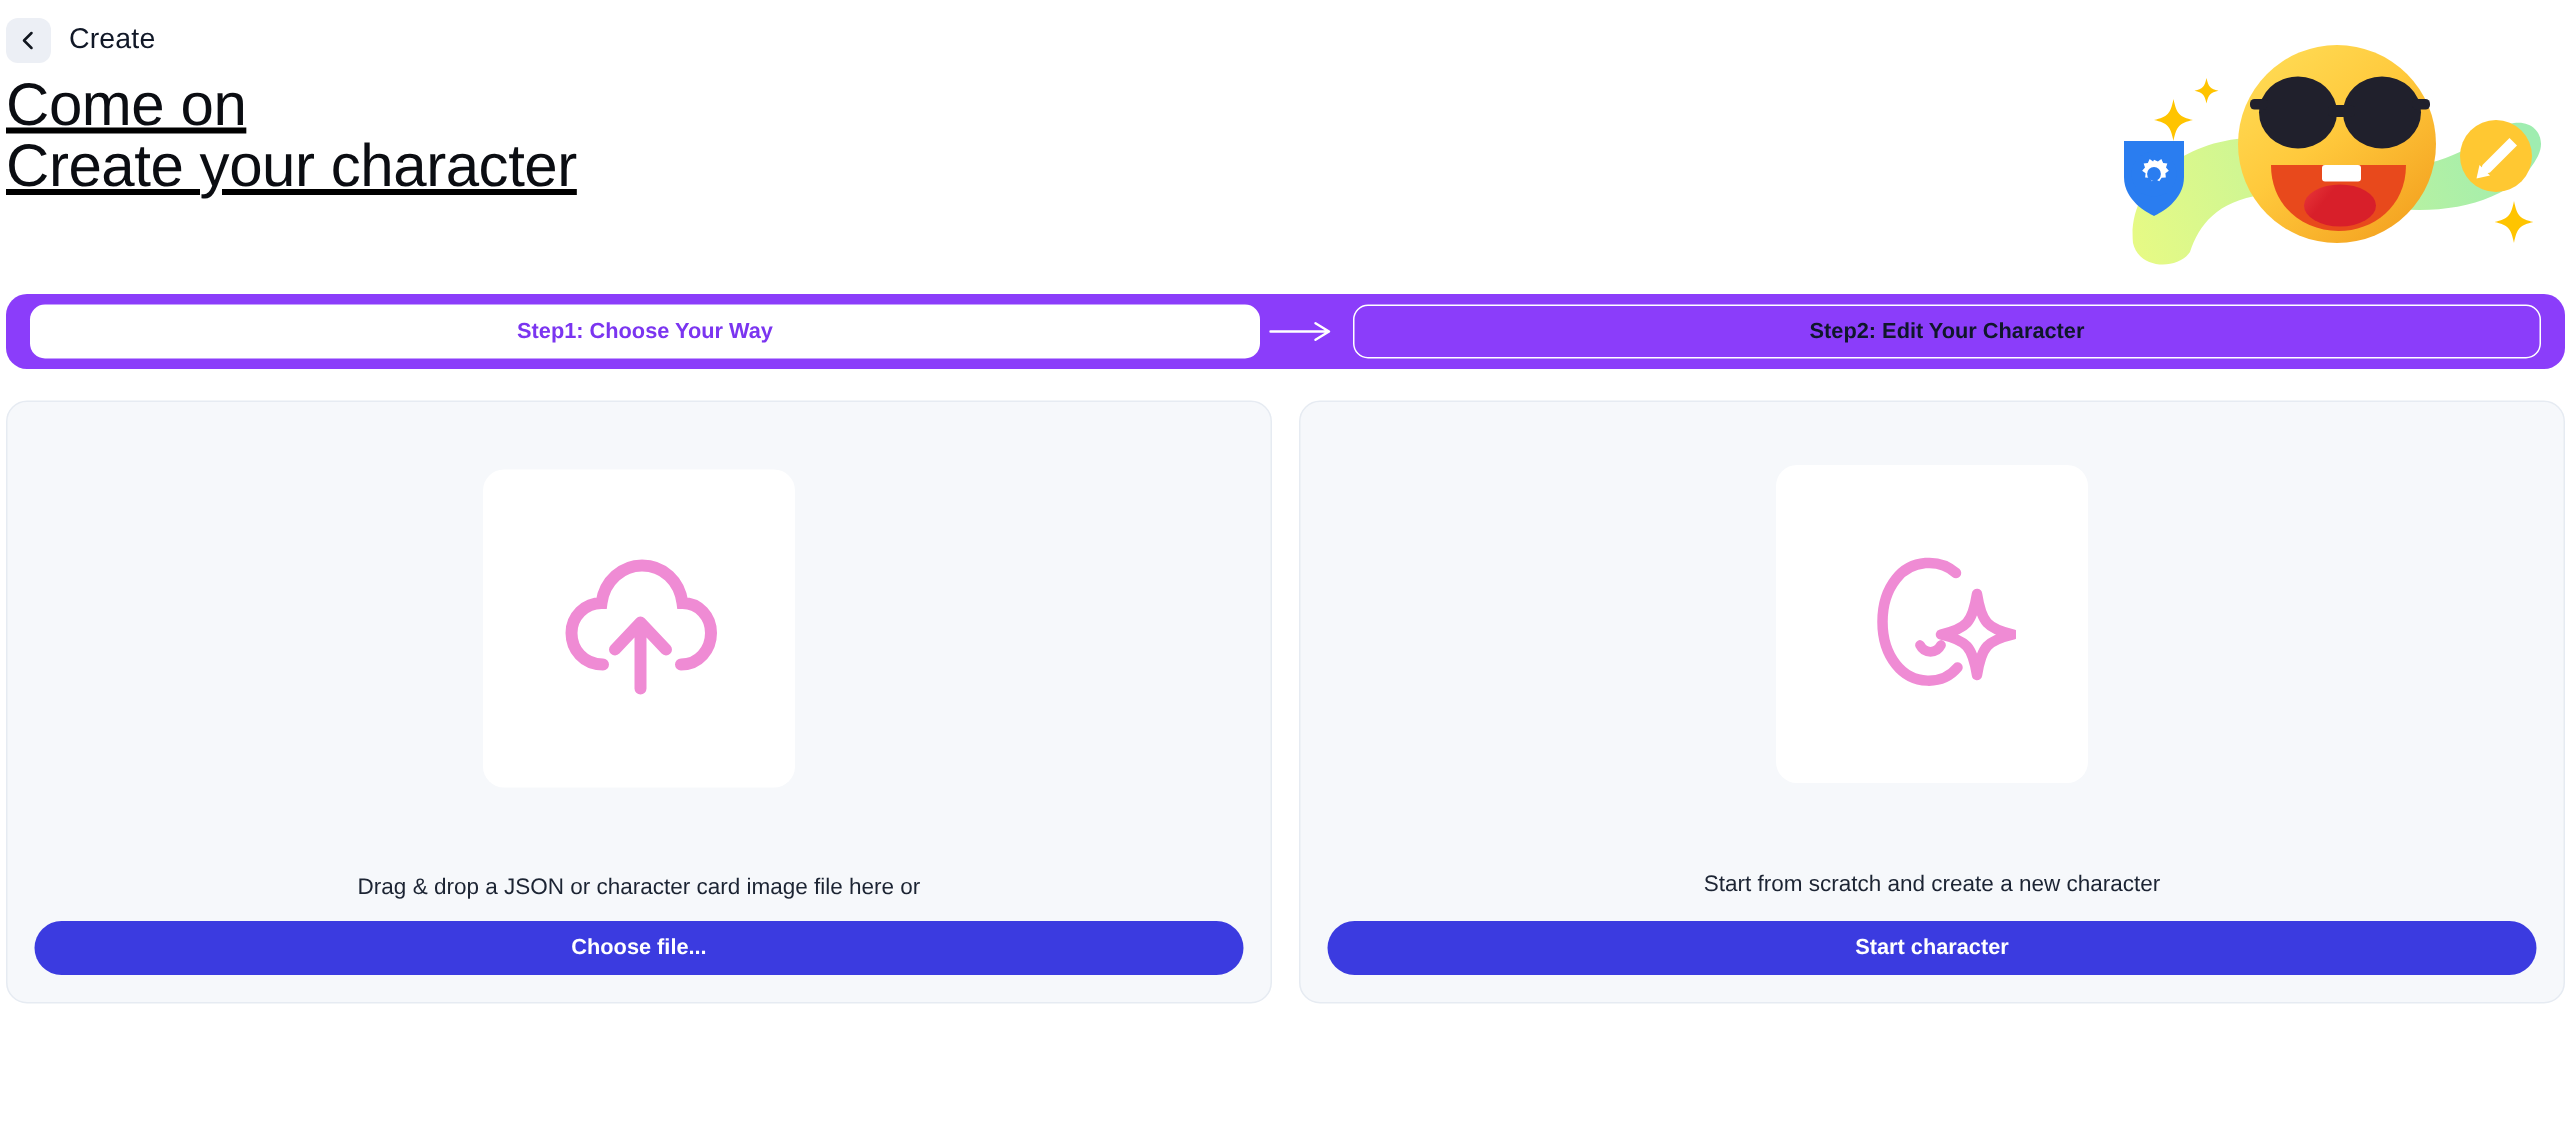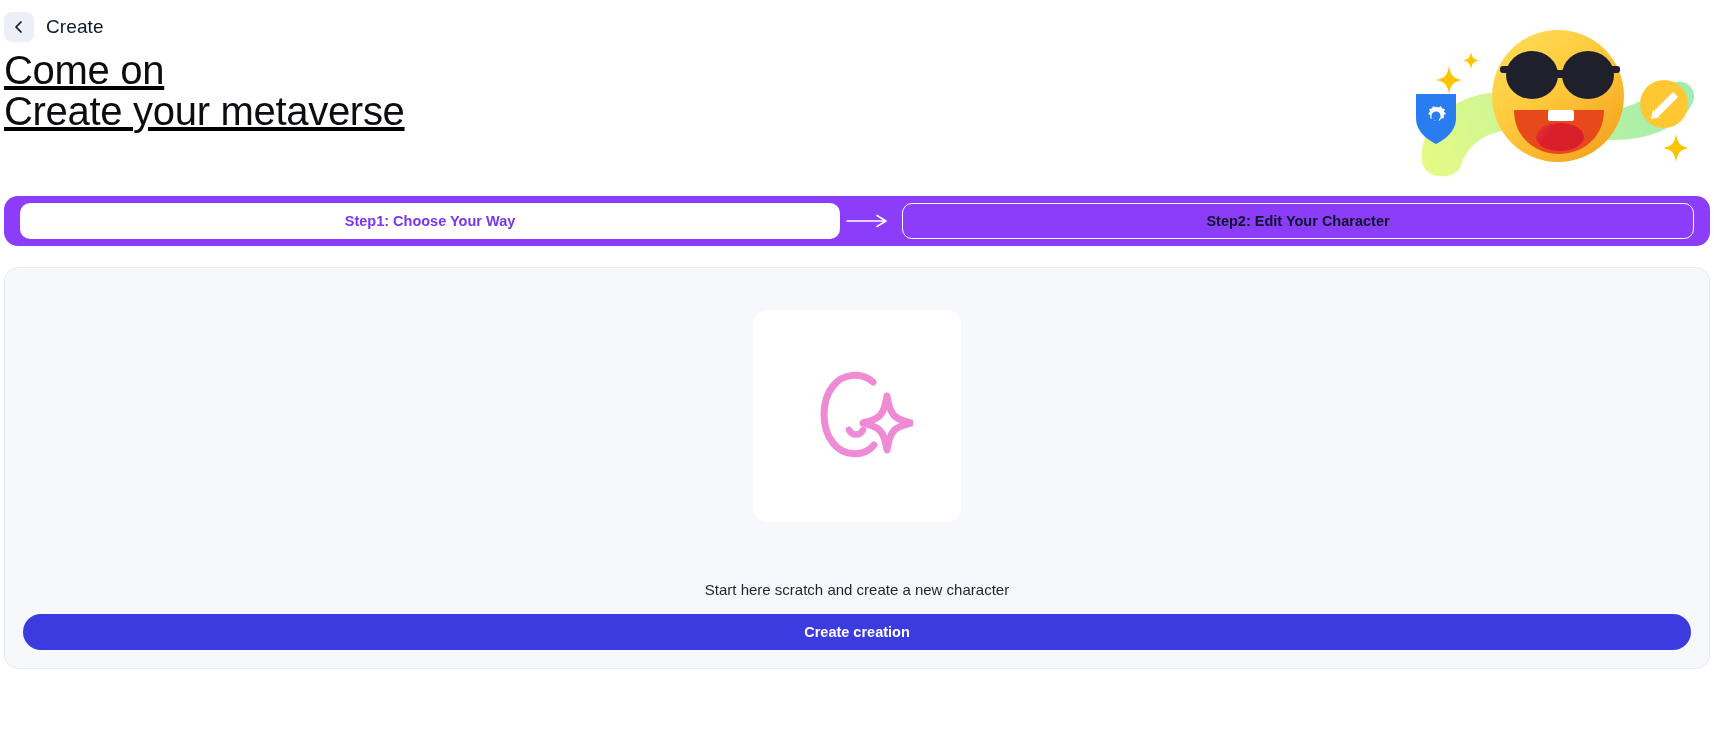--- a/index.html
+++ b/index.html
@@ -197,21 +197,21 @@
         <svg width="14" height="14" viewBox="0 0 14 14" fill="none">
           <path d="M9 2L4 7L9 12" stroke="#11161f" stroke-width="1.7" stroke-linecap="round" stroke-linejoin="round"></path>
         </svg>
       </span>
     </button>
     <span class="topbar-title">Create</span>
   </div>
 
   <div class="hero">
     <div class="hero-line">Come on</div>
-    <div class="hero-line">Create your metaverse</div>
+    <div class="hero-line">Create your character</div>
   </div>
 
   <div class="mascot">
     <svg width="300" height="160" viewBox="0 0 300 160" fill="none">
       <defs>
         <linearGradient id="faceGrad" x1="70" y1="10" x2="175" y2="140" gradientUnits="userSpaceOnUse">
           <stop offset="0" stop-color="#ffe15c"></stop>
           <stop offset="0.55" stop-color="#ffc93c"></stop>
           <stop offset="1" stop-color="#f5a623"></stop>
         </linearGradient>
@@ -279,33 +279,48 @@
         <path d="M2 7 H 40 M 32 1.5 L 41 7 L 32 12.5" stroke="#ffffff" stroke-width="1.6" stroke-linecap="round" stroke-linejoin="round" fill="none"></path>
       </svg>
     </div>
     <div class="step step2">
       <span>Step2: Edit Your Character</span>
     </div>
   </div>
 
   <div class="cards">
 
+    <div class="card left">
+      <div class="card-icon-box">
+        <span>
+          <svg width="116" height="116" viewBox="0 0 116 116" fill="none">
+            <path d="M34 84 C 21 84, 13 74, 13 63 C 13 52, 22 43, 33 43 C 35 28, 47 18, 60 18
+                     C 74 18, 85 28, 87 43 C 98 43, 106 52, 106 63 C 106 74, 98 84, 86 84" stroke="#ef8bd4" stroke-width="8" stroke-linecap="round" fill="none"></path>
+            <path d="M59 100 V 58 M 42 74 L 59 56 L 76 74" stroke="#ef8bd4" stroke-width="8" stroke-linecap="round" stroke-linejoin="round" fill="none"></path>
+          </svg>
+        </span>
+      </div>
+      <div class="card-caption">Drag &amp; drop a JSON or character card image file here or</div>
+      <button class="card-btn">
+        <span>Choose file...</span>
+      </button>
+    </div>
 
     <div class="card right">
       <div class="card-icon-box">
         <span>
           <svg width="112" height="112" viewBox="0 0 112 112" fill="none">
             <path d="M72 24 C 61 14, 42 15, 32 28 C 20 43, 20 70, 32 85 C 43 99, 63 99, 73 87" stroke="#ef8bd4" stroke-width="7" stroke-linecap="round" fill="none"></path>
             <path d="M48 72 C 51 78, 59 78, 62 72" stroke="#ef8bd4" stroke-width="6.5" stroke-linecap="round" fill="none"></path>
             <path d="M86 38 C 89 57, 93 61, 110 65 C 93 69, 89 73, 86 92 C 83 73, 79 69, 62 65 C 79 61, 83 57, 86 38 Z" stroke="#ef8bd4" stroke-width="7" stroke-linejoin="round" fill="none"></path>
           </svg>
         </span>
       </div>
-      <div class="card-caption">Start here scratch and create a new character</div>
+      <div class="card-caption">Start from scratch and create a new character</div>
       <button class="card-btn">
-        <span>Create creation</span>
+        <span>Start character</span>
       </button>
     </div>
 
   </div>
 
 
 </div>
 
 </body></html>

